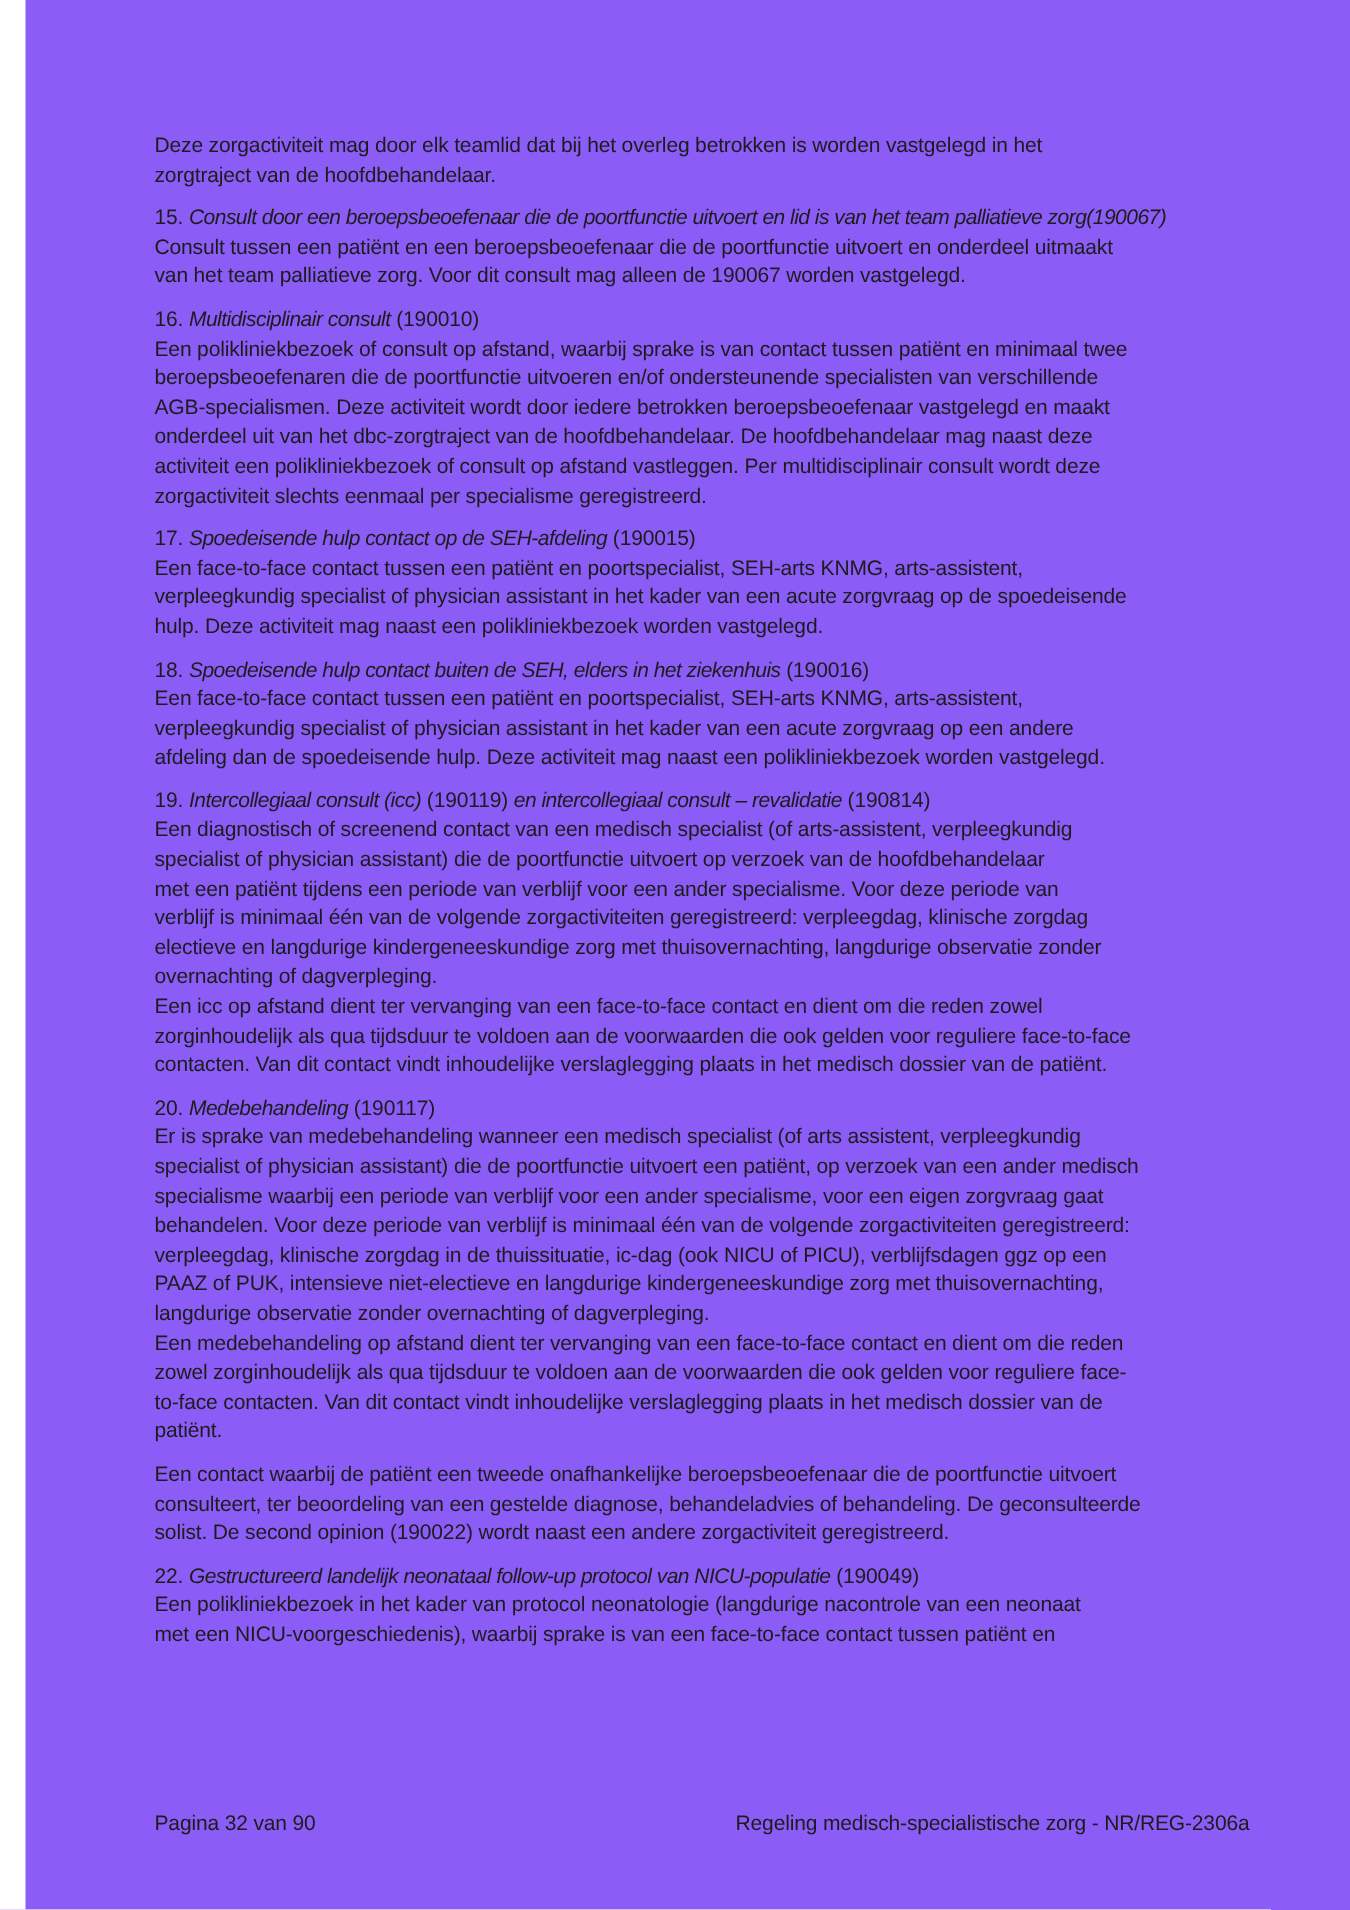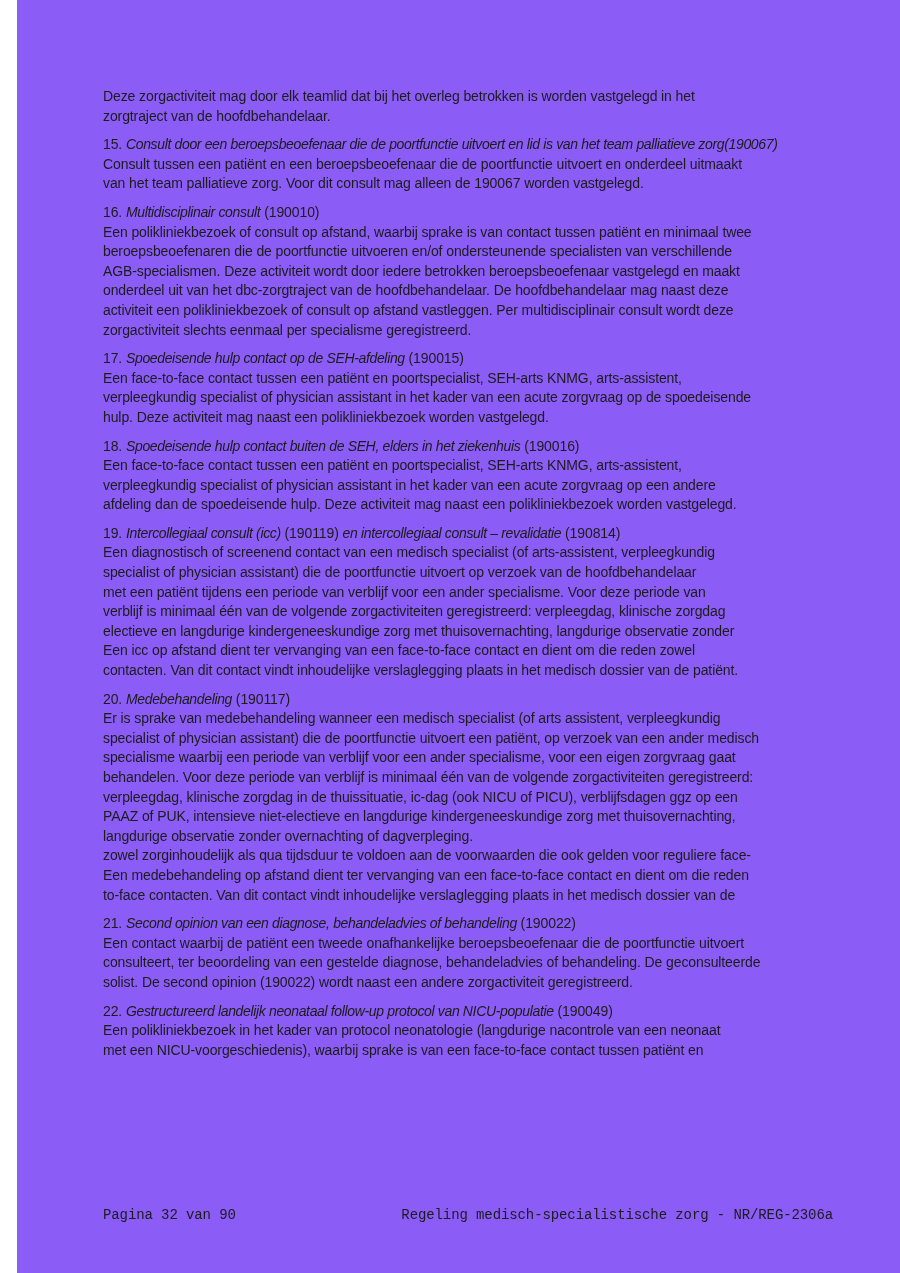--- a/index.html
+++ b/index.html
@@ -36,21 +36,20 @@
   }
   .footer {
     position: absolute;
     left: 86px;
     top: 1207px;
     width: 730px;
     display: flex;
     justify-content: space-between;
     font-size: 14px;
     letter-spacing: -0.1px;
-    font-family: Liberation Mono, monospace;
   }
 </style>
 </head>
 <body>
 
 <div class="page">
   <div class="content" id="content">
       <div class="para">
         <div class="line">Deze zorgactiviteit mag door elk teamlid dat bij het overleg betrokken is worden vastgelegd in het</div>
         <div class="line">zorgtraject van de hoofdbehandelaar.</div>
@@ -90,45 +89,47 @@
         </div>
       </div>
       <div class="section">
         <div class="heading line"><span>19. </span><span class="it">Intercollegiaal consult (icc)</span><span> (190119) </span><span class="it">en intercollegiaal consult – revalidatie</span><span> (190814)</span></div>
         <div class="para">
           <div class="line">Een diagnostisch of screenend contact van een medisch specialist (of arts-assistent, verpleegkundig</div>
           <div class="line">specialist of physician assistant) die de poortfunctie uitvoert op verzoek van de hoofdbehandelaar</div>
           <div class="line">met een patiënt tijdens een periode van verblijf voor een ander specialisme. Voor deze periode van</div>
           <div class="line">verblijf is minimaal één van de volgende zorgactiviteiten geregistreerd: verpleegdag, klinische zorgdag</div>
           <div class="line">electieve en langdurige kindergeneeskundige zorg met thuisovernachting, langdurige observatie zonder</div>
+          <div class="line">overnachting of dagverpleging.</div>
         </div>
         <div class="para">
           <div class="line">Een icc op afstand dient ter vervanging van een face-to-face contact en dient om die reden zowel</div>
+          <div class="line">zorginhoudelijk als qua tijdsduur te voldoen aan de voorwaarden die ook gelden voor reguliere face-to-face</div>
           <div class="line">contacten. Van dit contact vindt inhoudelijke verslaglegging plaats in het medisch dossier van de patiënt.</div>
         </div>
       </div>
       <div class="section">
         <div class="heading line"><span>20. </span><span class="it">Medebehandeling</span><span> (190117)</span></div>
         <div class="para">
           <div class="line">Er is sprake van medebehandeling wanneer een medisch specialist (of arts assistent, verpleegkundig</div>
           <div class="line">specialist of physician assistant) die de poortfunctie uitvoert een patiënt, op verzoek van een ander medisch</div>
           <div class="line">specialisme waarbij een periode van verblijf voor een ander specialisme, voor een eigen zorgvraag gaat</div>
           <div class="line">behandelen. Voor deze periode van verblijf is minimaal één van de volgende zorgactiviteiten geregistreerd:</div>
           <div class="line">verpleegdag, klinische zorgdag in de thuissituatie, ic-dag (ook NICU of PICU), verblijfsdagen ggz op een</div>
           <div class="line">PAAZ of PUK, intensieve niet-electieve en langdurige kindergeneeskundige zorg met thuisovernachting,</div>
           <div class="line">langdurige observatie zonder overnachting of dagverpleging.</div>
         </div>
         <div class="para">
+          <div class="line">Een medebehandeling op afstand dient ter vervanging van een face-to-face contact en dient om die reden</div>
           <div class="line">zowel zorginhoudelijk als qua tijdsduur te voldoen aan de voorwaarden die ook gelden voor reguliere face-</div>
-          <div class="line">Een medebehandeling op afstand dient ter vervanging van een face-to-face contact en dient om die reden</div>
           <div class="line">to-face contacten. Van dit contact vindt inhoudelijke verslaglegging plaats in het medisch dossier van de</div>
+          <div class="line">patiënt.</div>
         </div>
       </div>
       <div class="section">
-        <div class="heading line"><span>21. </span><span class="it">Second opinion van een diagnose, behandeladvies of behandeling</span><span> (190022)</span></div>
         <div class="para">
           <div class="line">Een contact waarbij de patiënt een tweede onafhankelijke beroepsbeoefenaar die de poortfunctie uitvoert</div>
           <div class="line">consulteert, ter beoordeling van een gestelde diagnose, behandeladvies of behandeling. De geconsulteerde</div>
           <div class="line">solist. De second opinion (190022) wordt naast een andere zorgactiviteit geregistreerd.</div>
         </div>
       </div>
       <div class="section">
         <div class="heading line"><span>22. </span><span class="it">Gestructureerd landelijk neonataal follow-up protocol van NICU-populatie</span><span> (190049)</span></div>
         <div class="para">
           <div class="line">Een polikliniekbezoek in het kader van protocol neonatologie (langdurige nacontrole van een neonaat</div>

